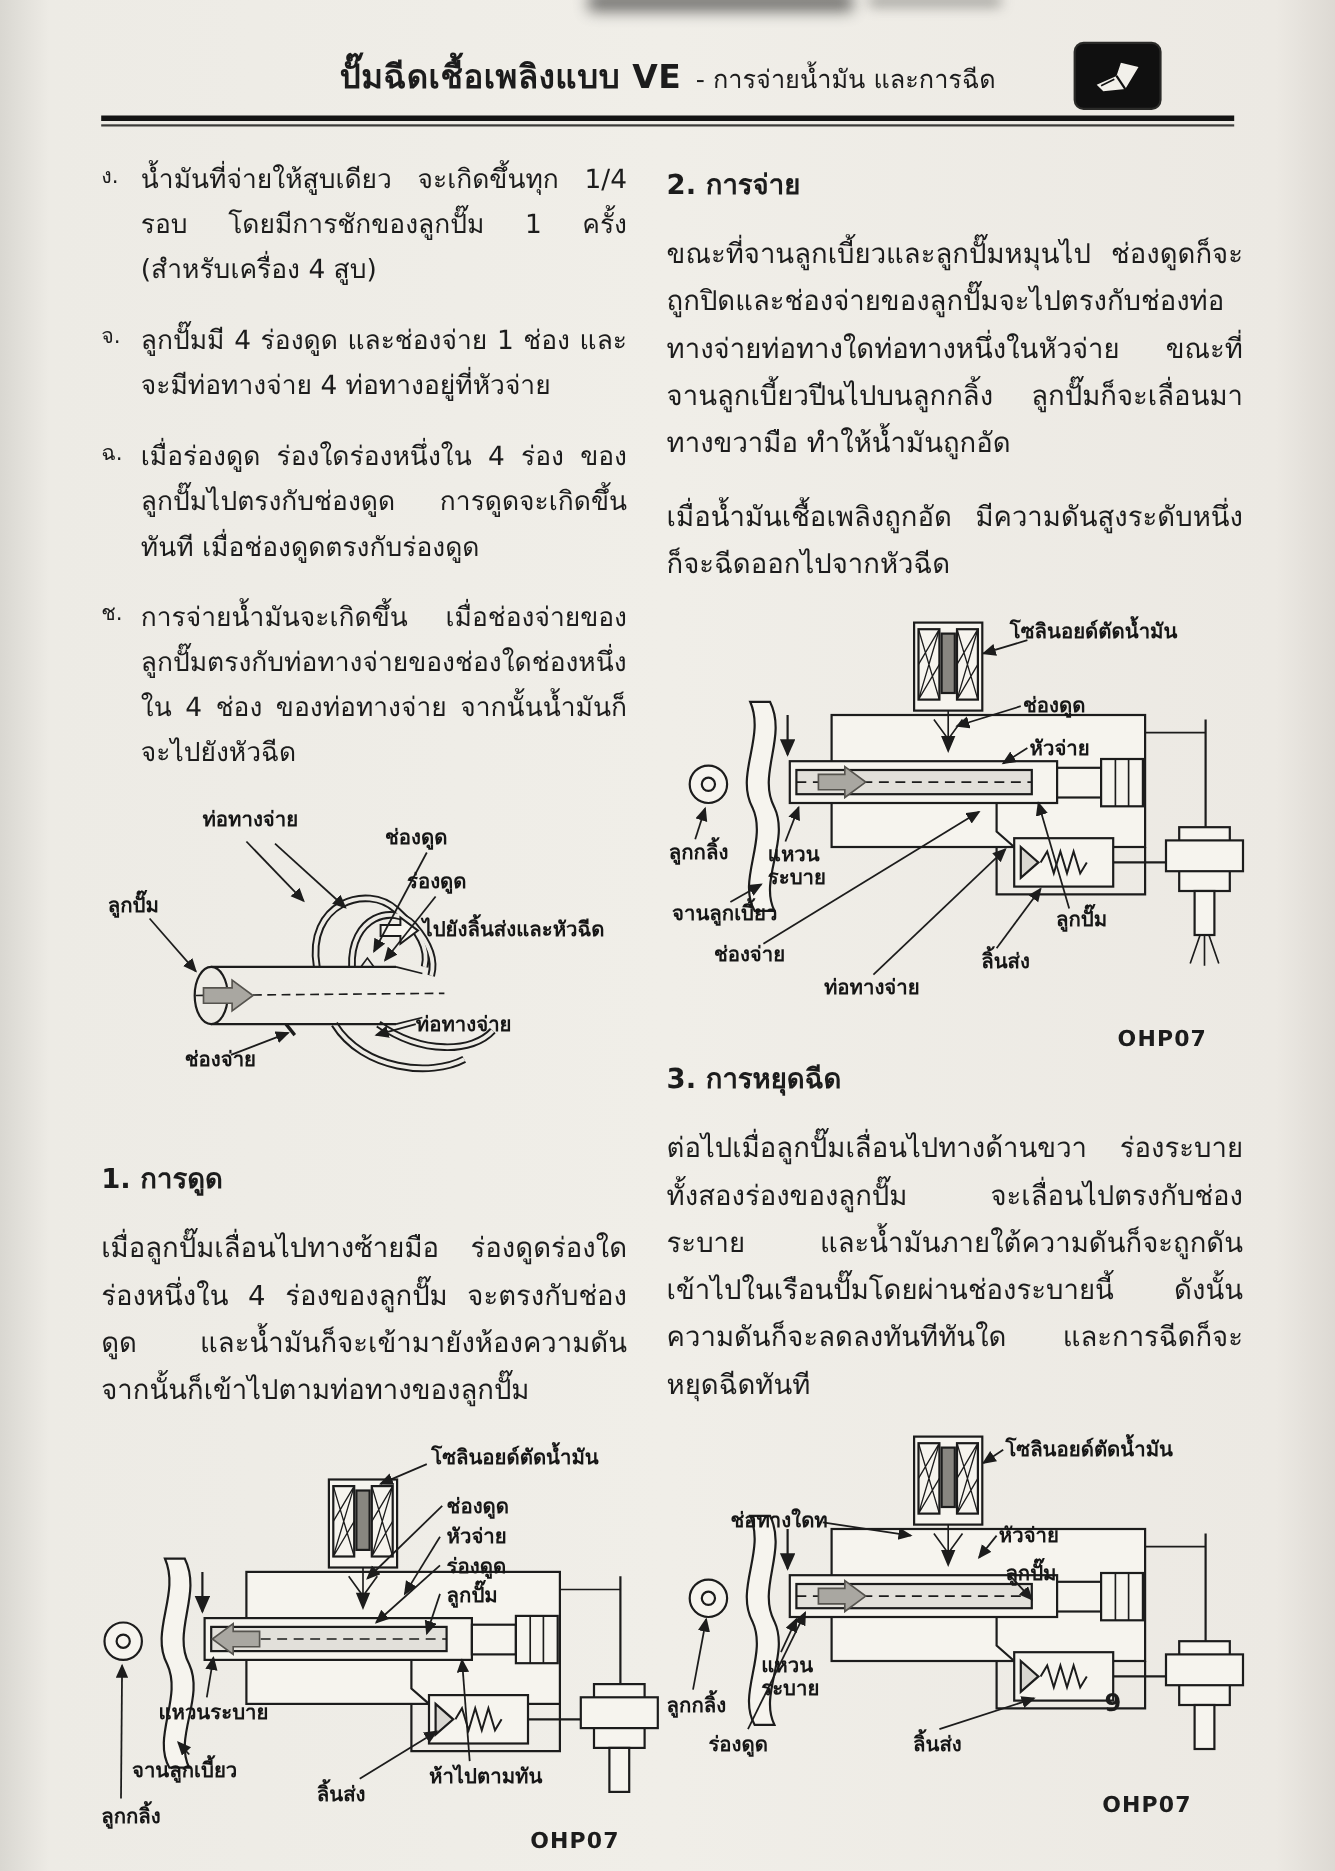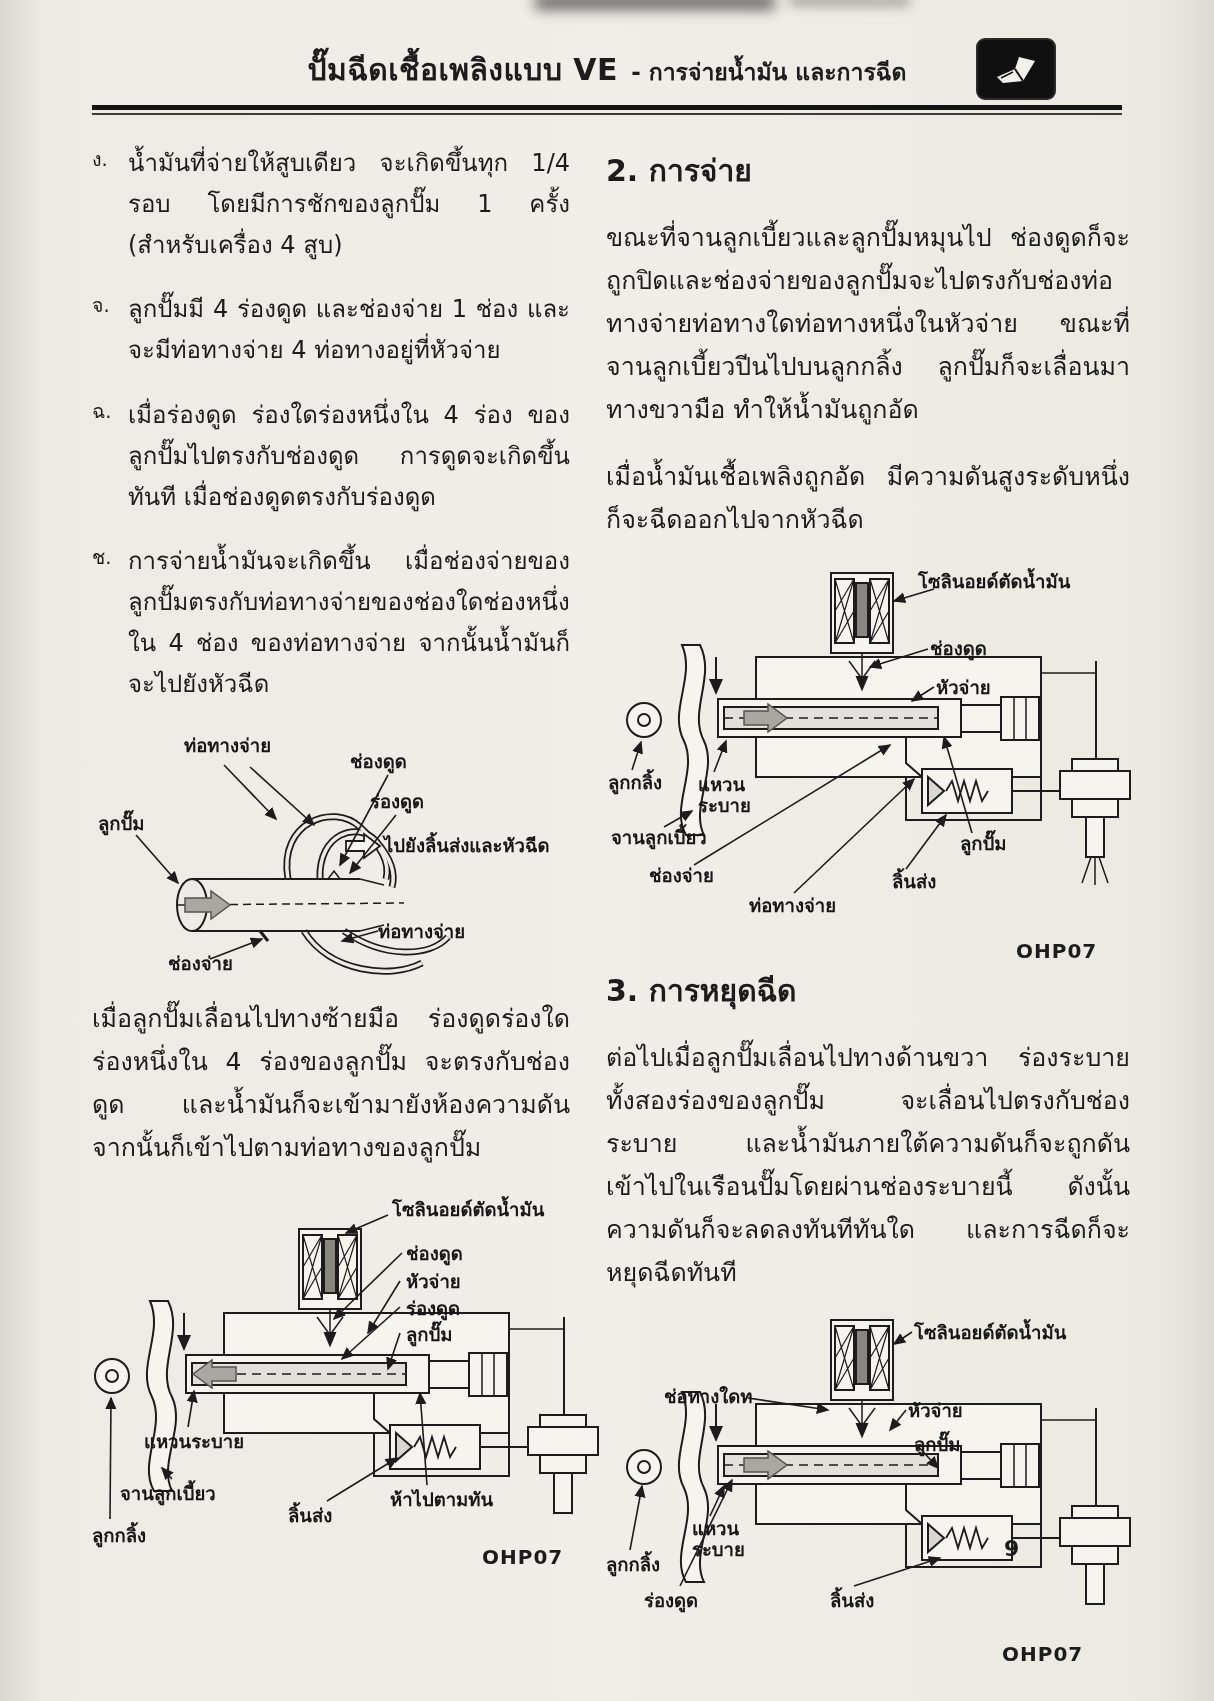--- a/index.html
+++ b/index.html
@@ -11,38 +11,38 @@
     color:#1c1c1c;overflow:hidden;
   }
   
   .smudge-top{position:absolute;left:535px;top:-6px;width:240px;height:16px;background:#4a4a48;filter:blur(7px);opacity:.8;}
   .smudge-top2{position:absolute;left:790px;top:-4px;width:120px;height:10px;background:#6a6a66;filter:blur(6px);opacity:.6;}
 
   
   .header{position:relative;margin:0 92px;padding-top:46px;}
   .header-title{text-align:center;white-space:nowrap;}
   .t-main{font-size:30px;font-weight:700;letter-spacing:.5px;}
-  .t-sub{font-size:23px;font-weight:700;margin-left:8px;}
+  .t-sub{font-size:23px;font-weight:400;margin-left:8px;}
   .rule-thick{height:5px;background:#141414;margin-top:12px;}
   .rule-thin{height:2px;background:#3c3c3a;margin-top:3px;}
   .corner-icon{
     position:absolute;left:886px;top:40px;width:76px;height:58px;
     background:#101010;border-radius:7px;display:flex;align-items:center;justify-content:center;
     box-shadow:0 0 0 2px #2a2a28;
   }
   
   .columns{display:flex;gap:36px;margin:28px 92px 0;}
   .col-left{width:478px;flex:none;position:relative;}
   .col-right{width:524px;flex:none;position:relative;}
 
   .list-item{display:flex;margin-bottom:24px;}
   .bullet{flex:none;width:36px;font-size:19.5px;line-height:1.7;}
   .item-text{margin:0;font-size:24px;line-height:1.7;text-align:justify;}
 
-  h2.section-heading{font-size:30px;font-weight:600;margin:0;}
+  h2.section-heading{font-size:25px;font-weight:600;margin:0;}
   .col-left h2.section-heading{margin:54px 0 22px;}
   .col-right h2.section-heading{margin:4px 0 22px;}
   .col-right h2.stop-heading{}
   p.body-text{margin:0 0 24px;font-size:25px;line-height:1.72;text-align:justify;}
 
   
   figure.diagram{position:relative;margin:0;padding:0;}
   figure.diagram svg.art{position:absolute;left:0;top:0;}
   .dlabel{
     position:absolute;font-size:18.5px;font-weight:600;line-height:1.15;
@@ -146,20 +146,21 @@
         </svg>
         <span class="dlabel" style="left:92px;top:6px">ท่อทางจ่าย</span>
         <span class="dlabel" style="left:258px;top:22px;font-weight:700">ช่องดูด</span>
         <span class="dlabel" style="left:278px;top:62px">ร่องดูด</span>
         <span class="dlabel" style="left:6px;top:84px">ลูกปั๊ม</span>
         <span class="dlabel" style="left:292px;top:106px">ไปยังลิ้นส่งและหัวฉีด</span>
         <span class="dlabel" style="left:286px;top:192px">ท่อทางจ่าย</span>
         <span class="dlabel" style="left:76px;top:224px">ช่องจ่าย</span>
       </figure>
 
+      <h2 class="section-heading">1. การดูด</h2>
       <p class="body-text">เมื่อลูกปั๊มเลื่อนไปทางซ้ายมือ ร่องดูดร่องใดร่องหนึ่งใน 4 ร่องของลูกปั๊ม จะตรงกับช่องดูด และน้ำมันก็จะเข้ามายังห้องความดัน จากนั้นก็เข้าไปตามท่อทางของลูกปั๊ม</p>
 
       <figure class="diagram fig-suction">
         <svg class="art" width="520" height="360" viewBox="0 0 520 360">
           <defs>
             <marker id="mC" markerWidth="9" markerHeight="9" refX="7" refY="3.5" orient="auto">
               <path d="M0,0 L8,3.5 L0,7 Z" fill="#1c1c1c"></path>
             </marker>
           </defs>
           <g transform="translate(-18,28)">

